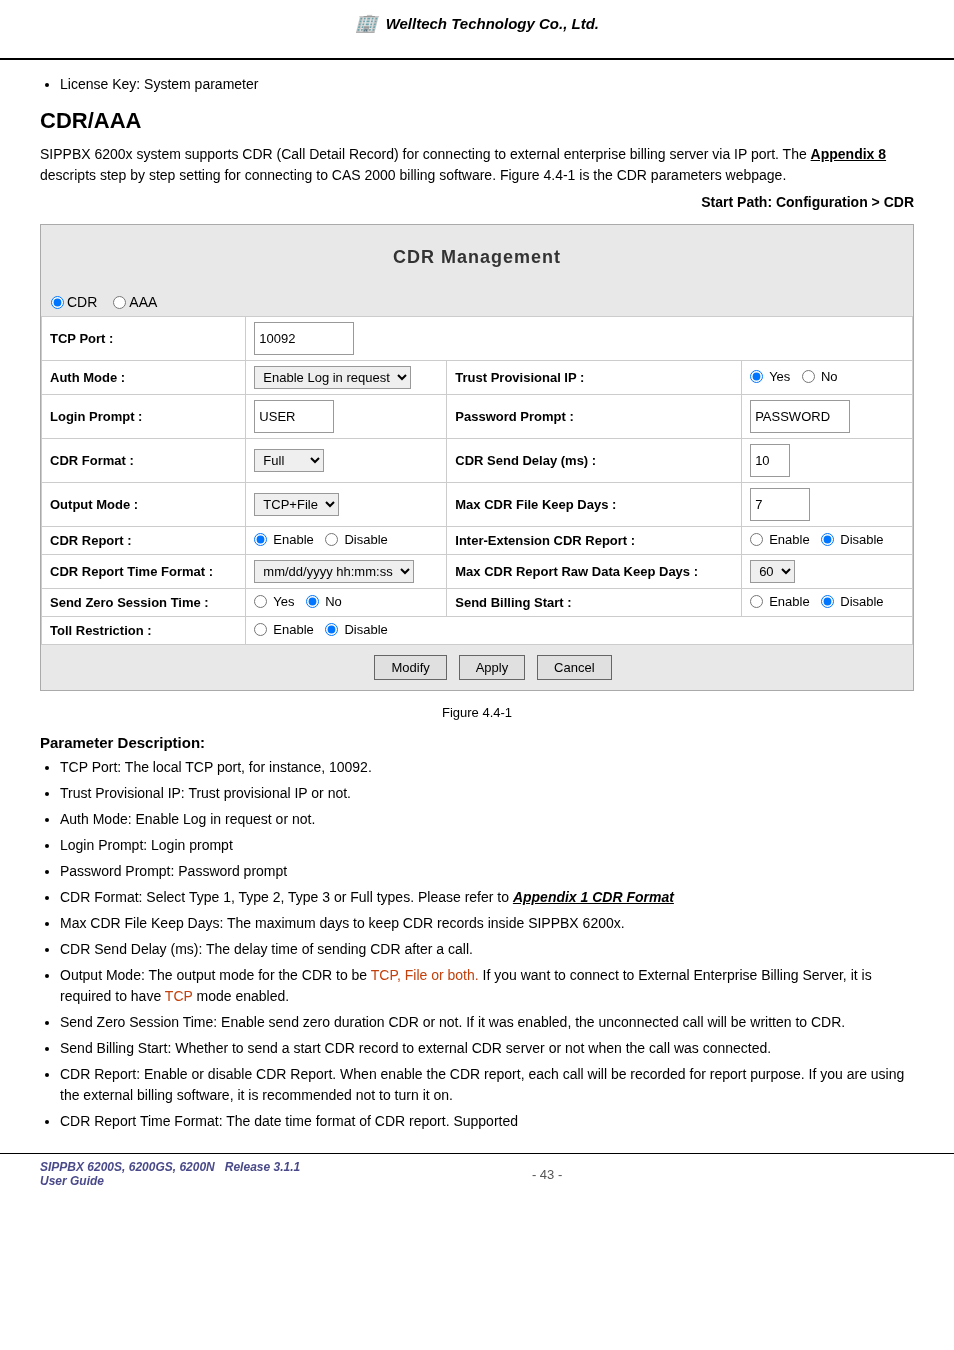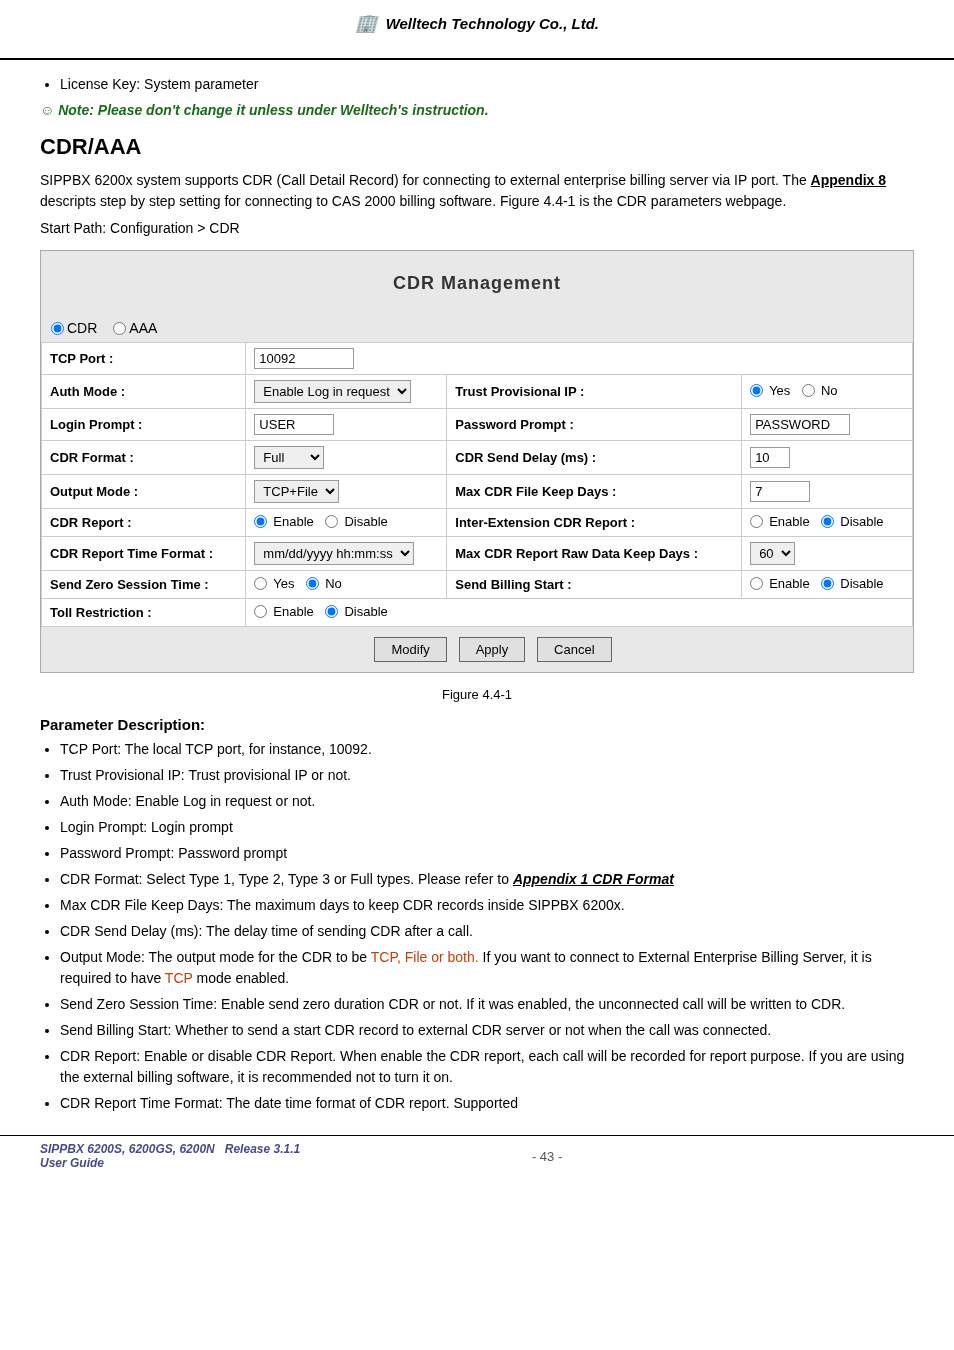--- a/index.html
+++ b/index.html
@@ -37,22 +37,23 @@
     .body-text {
       margin-bottom: 8px;
       line-height: 1.5;
     }
     .link-text {
       font-weight: bold;
       text-decoration: underline;
       color: #000;
     }
     .sub-heading {
-      font-weight: normal;
+      font-weight: bold;
       margin-bottom: 10px;
+      text-align: right;
     }
     .cdr-box {
       border: 1px solid #aaa;
       background: #e8e8e8;
       margin: 14px 0;
       padding: 0;
     }
     .cdr-title {
       text-align: center;
       font-size: 18px;
@@ -82,21 +83,21 @@
     .cdr-table td.label {
       font-weight: bold;
       background: #fff;
       white-space: nowrap;
     }
     .cdr-table td.value {
       background: #fff;
     }
     .cdr-table input[type="text"] {
       border: 1px solid #999;
-      padding: 2px 4px;
+      padding: 8px 4px;
       font-size: 13px;
       width: 100px;
     }
     .cdr-table select {
       border: 1px solid #999;
       padding: 2px 4px;
       font-size: 13px;
     }
     .cdr-table input[type="radio"] {
       margin-right: 3px;
@@ -166,21 +167,20 @@
 </div>
 
 <div class="content">
 
   <ul style="margin-left:20px; margin-bottom:10px;">
     <li>
       <span>License Key: System parameter</span>
     </li>
   </ul>
 
-  <div class="note">☺ Note: Please don't change it unless under Welltech's instruction.</div>
 
   <div class="section-title">CDR/AAA</div>
 
   <p class="body-text">
     <span>SIPPBX 6200x system supports CDR (Call Detail Record) for connecting to external enterprise billing server via IP port. The </span><a class="link-text">Appendix 8</a><span> descripts step by step setting for connecting to CAS 2000 billing software. Figure 4.4-1 is the CDR parameters webpage.</span>
   </p>
 
   <p class="sub-heading">
     <span>Start Path: Configuration &gt; CDR</span>
   </p>

